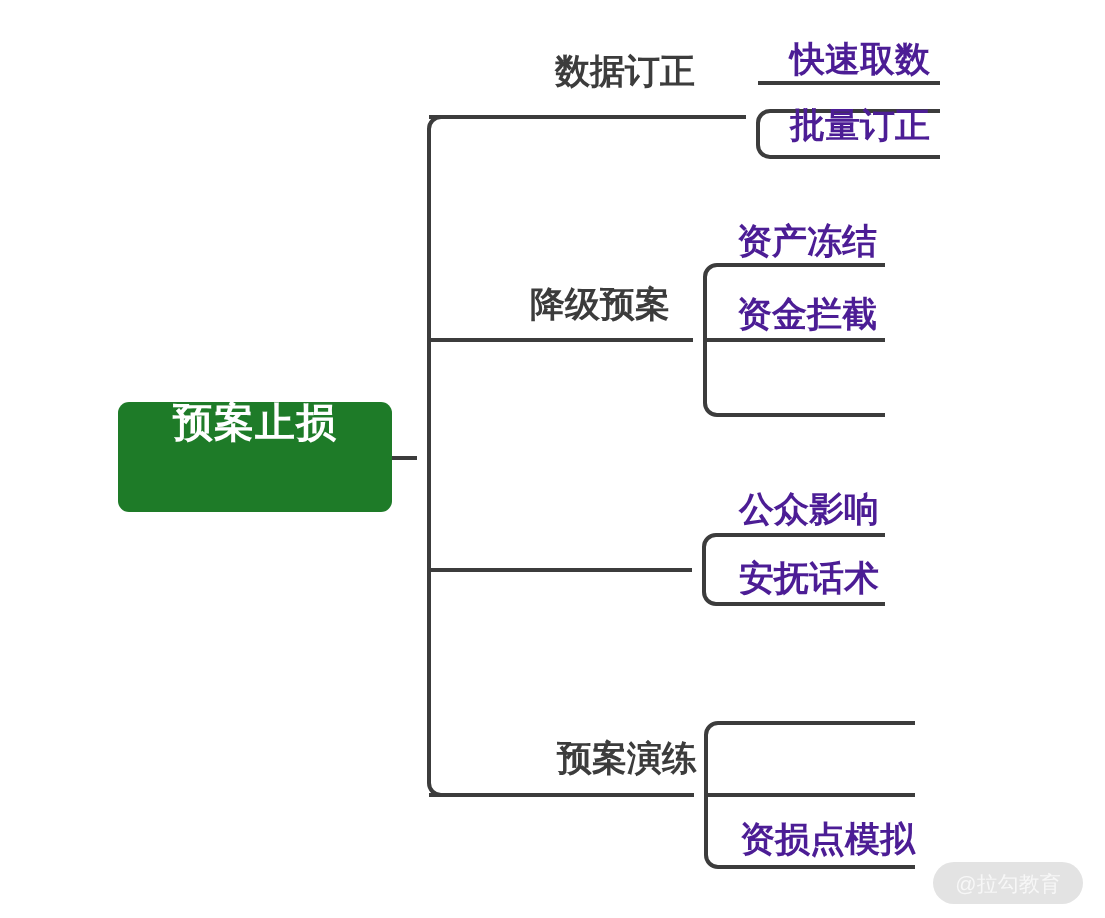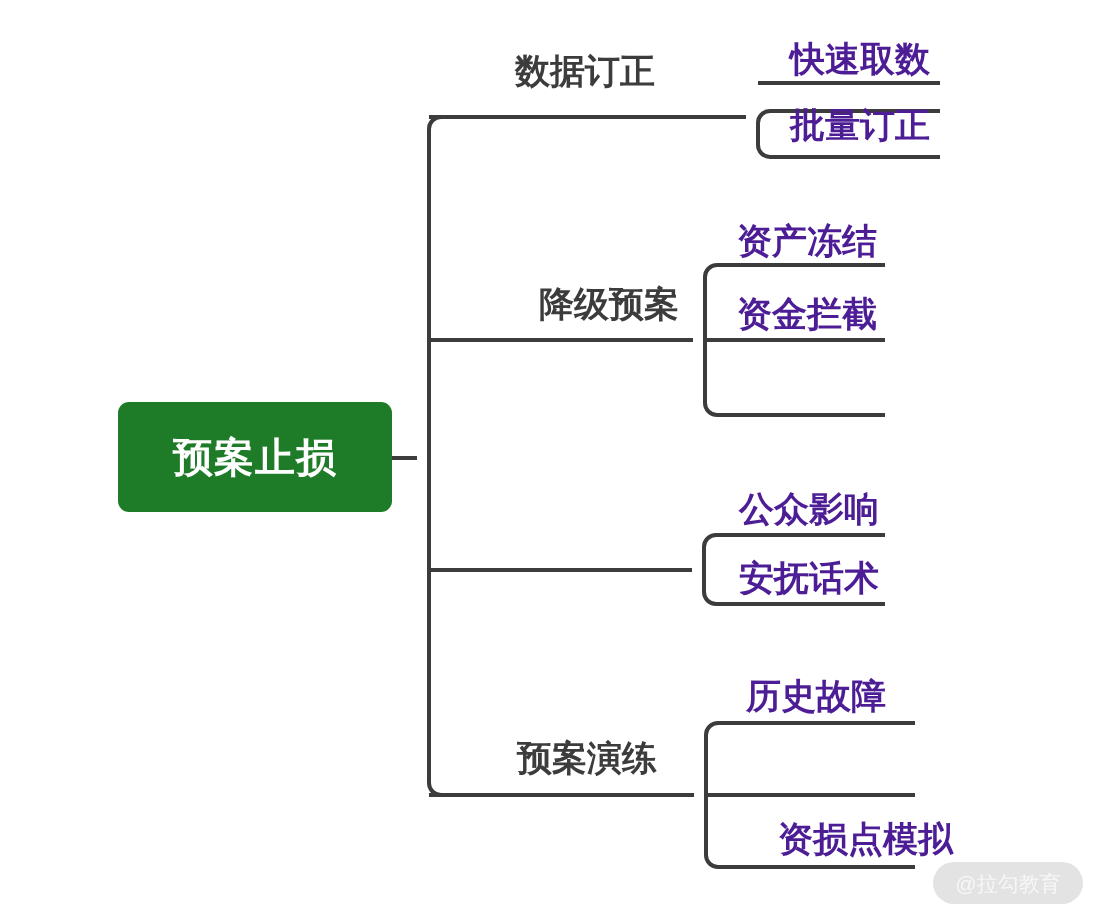--- a/index.html
+++ b/index.html
@@ -27,40 +27,41 @@
   }
   .root-node {
     position: absolute;
     left: 118px;
     top: 402px;
     width: 274px;
     height: 110px;
     background: #1e7b28;
     border-radius: 11px;
     display: flex;
-    align-items: center;
+    align-items: flex-start;
     justify-content: center;
     box-sizing: border-box;
   }
   .root-label {
     color: #ffffff;
     font-size: 40px;
     font-weight: bold;
     letter-spacing: 1px;
     line-height: 1;
     white-space: nowrap;
   }
   .branch-label {
     position: absolute;
     font-size: 35px;
     font-weight: bold;
     color: #3c3c3c;
     line-height: 1;
     white-space: nowrap;
     transform: translateY(-50%);
+    margin-left: 40px;
   }
   .leaf-label {
     position: absolute;
     font-size: 35px;
     font-weight: bold;
     color: #4c1d95;
     line-height: 1;
     white-space: nowrap;
     transform: translateY(-50%);
   }
@@ -115,32 +116,31 @@
       <path d="M915,723 L718,723 A12,12 0 0 0 706,735 L706,855 A12,12 0 0 0 718,867 L915,867"></path>
       <path d="M706,795 L915,795"></path>
     </g>
   </svg>
 
   <div class="root-node">
     <span class="root-label">预案止损</span>
   </div>
 
   <div class="branch-label" style="left:515px; top:70px;">数据订正</div>
-  <div class="branch-label" style="left:539px; top:303px;text-align:right;">降级预案</div>
+  <div class="branch-label" style="left:490px; top:303px;text-align:right;">降级预案</div>
   <div class="branch-label" style="left:517px; top:757px;">预案演练</div>
 
   <div class="leaf-label" style="left:790px; top:58px;">快速取数</div>
   <div class="leaf-label" style="left:790px; top:124px;">批量订正</div>
 
   <div class="leaf-label" style="left:737px; top:240px;">资产冻结</div>
   <div class="leaf-label" style="left:737px; top:313px;">资金拦截</div>
 
   <div class="leaf-label" style="left:739px; top:577px;">安抚话术</div>
   <div class="leaf-label" style="left:739px; top:508px;">公众影响</div>
 
-  <div class="leaf-label" style="left:746px; top:695px;">历史故障</div>
-  <div class="leaf-label" style="left:740px; top:838px;margin-left:38px;">资损点模拟</div>
+  <div class="leaf-label" style="left:740px; top:838px;">资损点模拟</div>
 
   <div class="watermark">
     <span class="watermark-text">@拉勾教育</span>
   </div>
 
 </div>
 
 </body></html>

